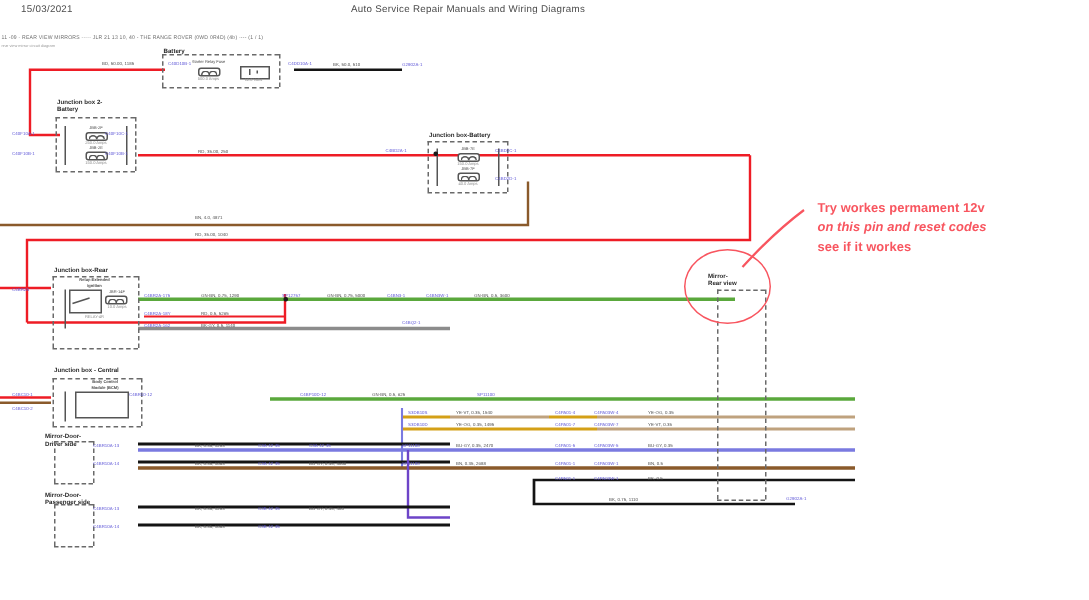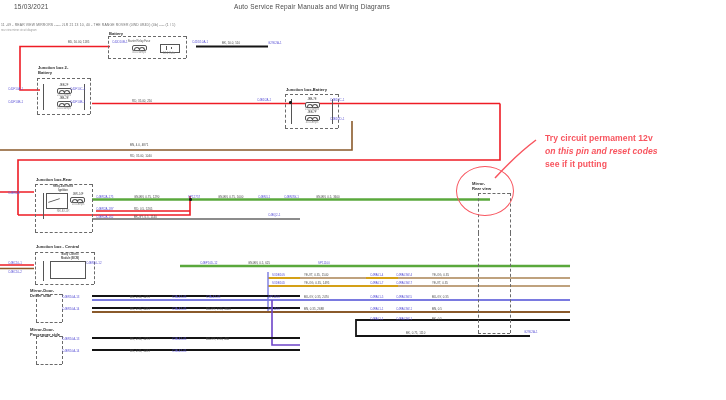--- a/index.html
+++ b/index.html
@@ -266,17 +266,17 @@
       <div class="lbl" style="left: 130px; top: 338px;">BK, 0.35, 1293</div>
       <div class="lbl conn" style="left: 172px; top: 338px;">C3B-42-45</div>
       <div class="lbl" style="left: 206px; top: 338px;">BU-GY, 0.35, 460</div>
       <div class="lbl conn" style="left: 62px; top: 350px;">C4BR10A-14</div>
       <div class="lbl" style="left: 130px; top: 350px;">BK, 0.35, 1083</div>
       <div class="lbl conn" style="left: 172px; top: 350px;">C3B-42-45</div>
     </div>
 
   <div class="anno-ring" style="left:456px;top:166px;width:56px;height:48px;"></div>
 
-  <div class="anno" style="left:545px;top:132px;">Try circuit permament 12v</div>
+  <div class="anno" style="left:545px;top:132px;">Try workes permament 12v</div>
   <div class="anno" style="left:545px;top:145px;font-style:italic;">on this pin and reset codes</div>
-  <div class="anno" style="left:545px;top:158px;">see if it putting</div>
+  <div class="anno" style="left:545px;top:158px;">see if it workes</div>
 
 </div>
 
 </body></html>

